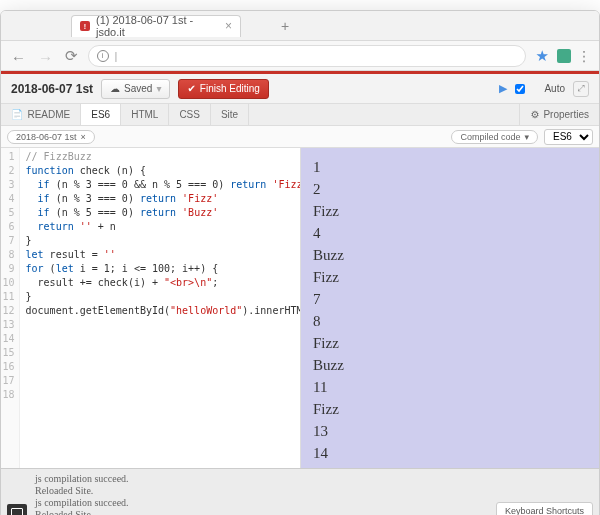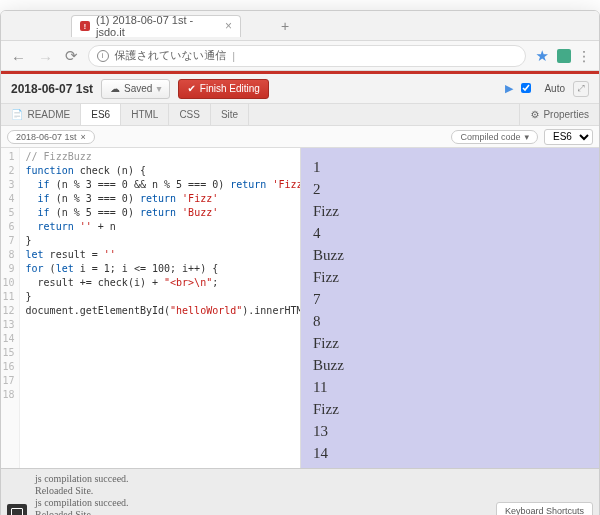--- a/index.html
+++ b/index.html
@@ -31,21 +31,21 @@
   .addrbar .ext { width:14px; height:14px; background:#4a8; border-radius:2px;}
   .addrbar .menu { color:#888; font-size:14px;}
   .red-stripe { height: 3px; background: #c53127; }
 
   
   .apphdr { height: 30px; background: #f3f3f3; border-bottom: 1px solid #ddd; display:flex; align-items:center; padding: 0 10px; gap: 8px;}
   .apphdr .title { font-weight: bold; color: #333; font-size: 12px; }
   .btn { height: 20px; border: 1px solid #ccc; border-radius: 3px; background: linear-gradient(#fff,#eee); font-size: 10px; padding: 0 8px; display:flex; align-items:center; gap:4px; color:#555; }
   .btn.red-b { background: linear-gradient(#d94a3f,#c53127); color: #fff; border-color: #a52a21; }
   .apphdr .spacer { flex:1; }
-  .auto { font-size:10px; color:#555; display:flex; align-items:flex-start; gap:13px;}
+  .auto { font-size:10px; color:#555; display:flex; align-items:center; gap:19px;}
   .auto input { width:10px; height:10px;}
   .expand { width:16px; height:16px; border:1px solid #ccc; border-radius:3px; display:flex;align-items:center;justify-content:center; color:#888; font-size:9px;}
 
   
   .filetabs { height: 22px; background: #eee; border-bottom: 1px solid #ddd; display:flex; align-items:stretch; font-size:10px; color:#666;}
   .filetabs .ft { padding: 0 10px; display:flex; align-items:center; border-right:1px solid #ddd; gap:4px; cursor:pointer;}
   .filetabs .ft.active { background:#fff; color:#333; }
   .filetabs .sep { flex:1; }
   .filetabs .props { padding:0 10px; display:flex; align-items:center; gap:4px; border-left:1px solid #ddd;}
 
@@ -94,21 +94,20 @@
     </div>
     <span class="newtab">+</span>
   </div>
 
   <div class="addrbar">
     <span class="navbtn">←</span>
     <span class="navbtn disabled">→</span>
     <span class="navbtn">⟳</span>
     <div class="omnibox">
       <span class="info">i</span>
-      <span>保護されていない通信</span>
       <span style="color:#aaa">|</span>
     </div>
     <div class="righticons">
       <span class="navbtn" style="color:#4a90e2">★</span>
       <div class="ext"></div>
       <span class="menu">⋮</span>
     </div>
   </div>
   <div class="red-stripe"></div>
 

